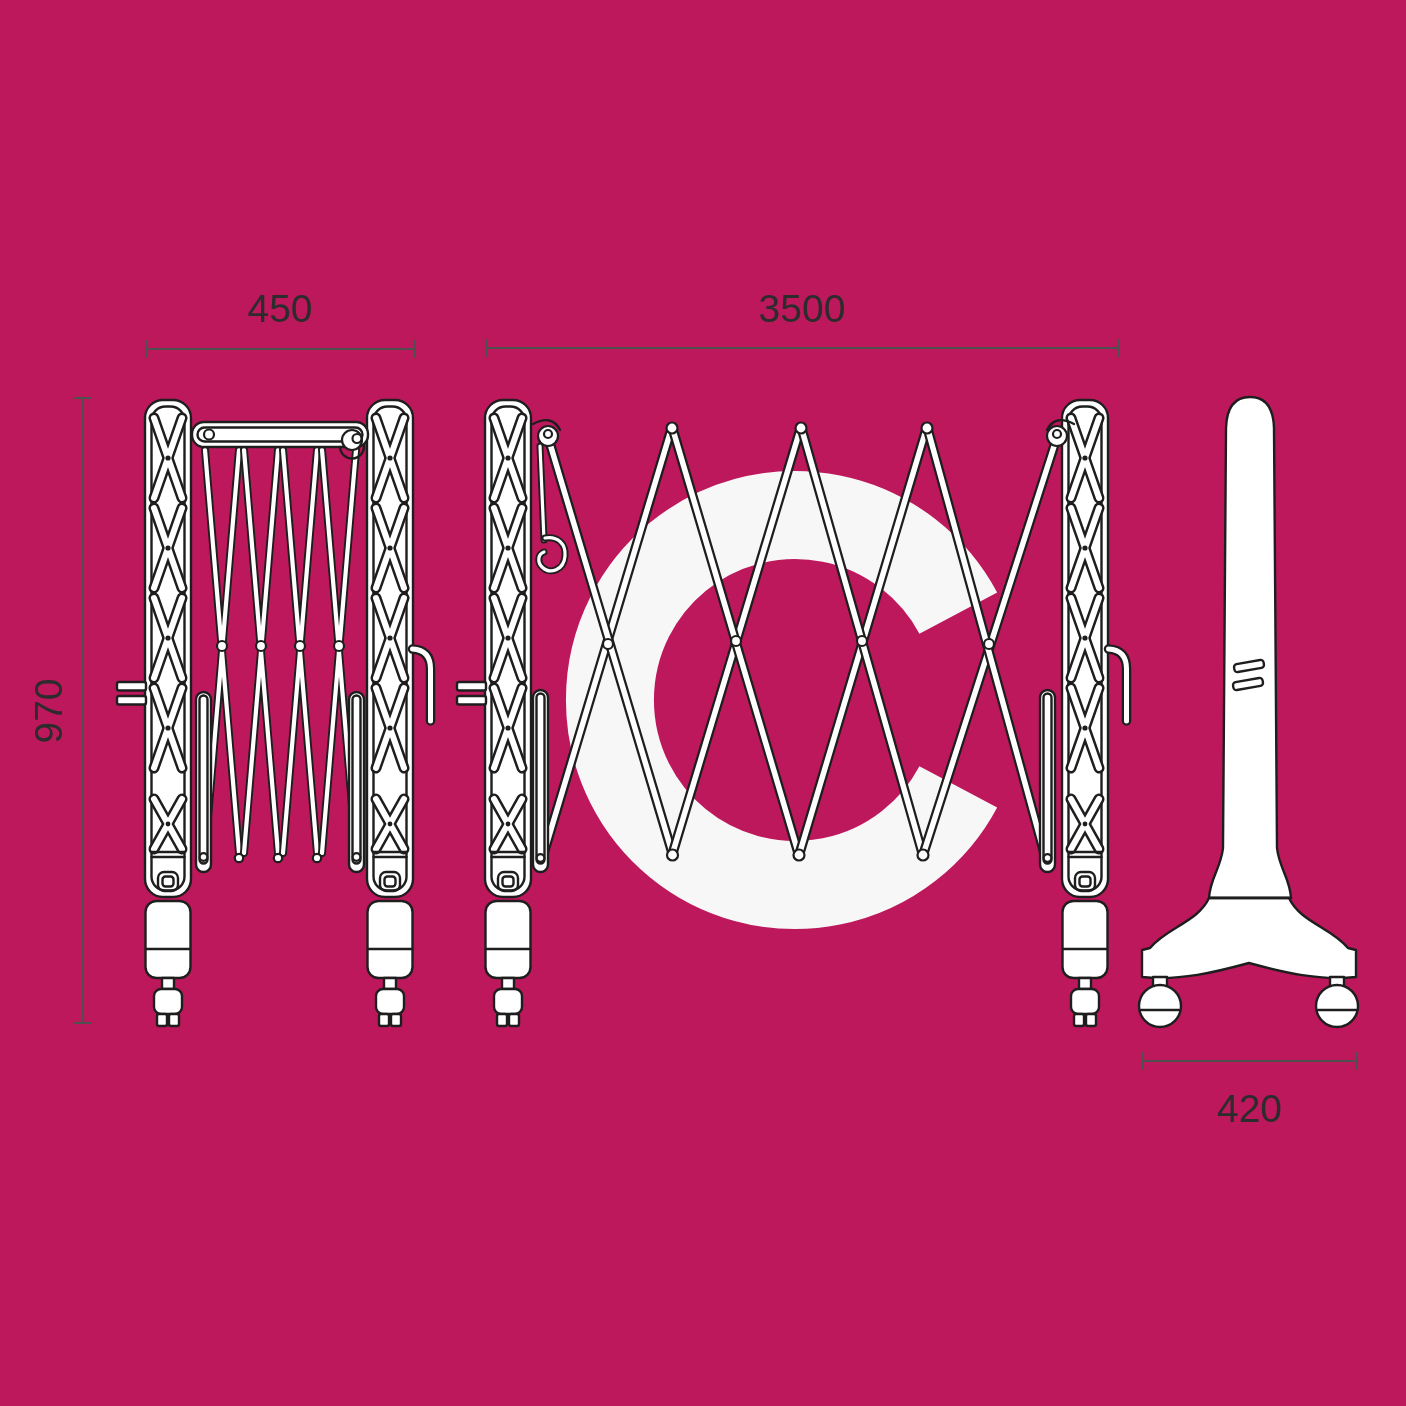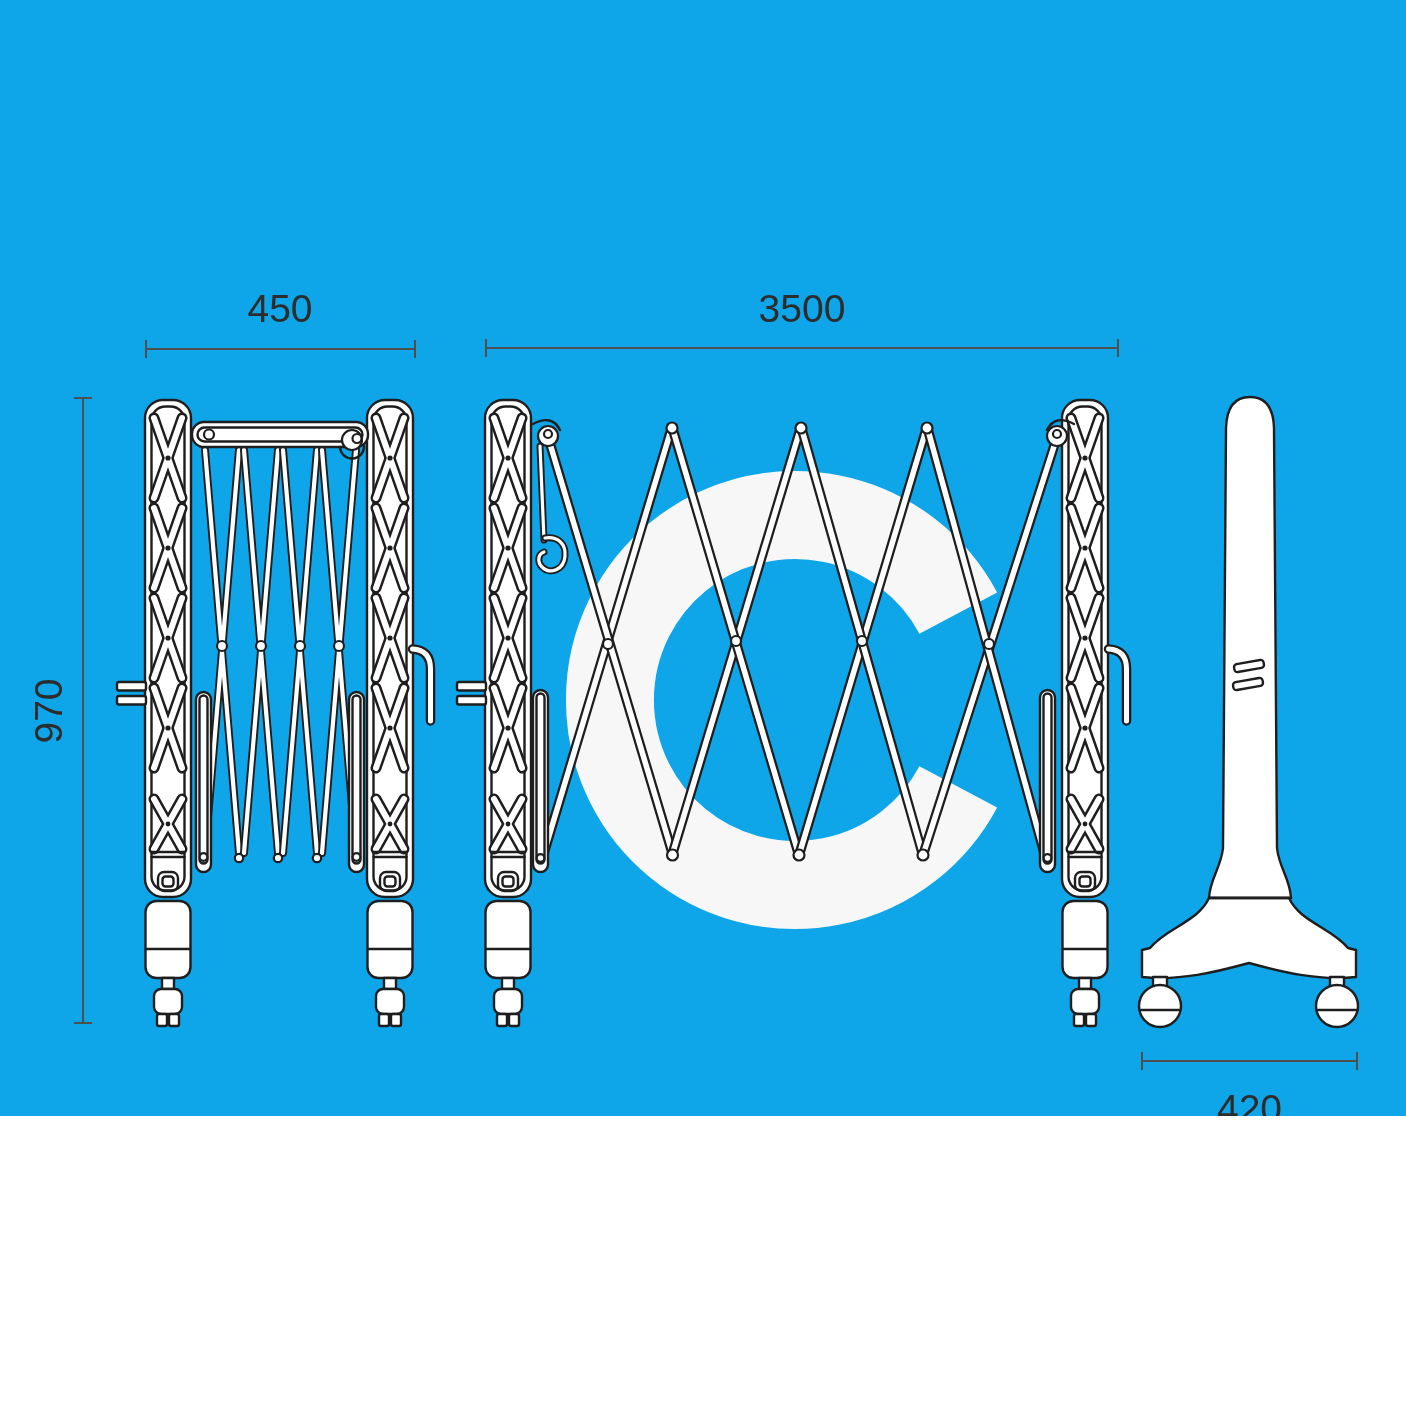--- a/index.html
+++ b/index.html
@@ -1,16 +1,16 @@
 <!DOCTYPE html>
 <html style="--line: #1e1e1e; --dimension-line: #4f4f4f; --dimension-text: #2c2c2c; --background: #ffffff; --watermark: #f7f7f7;"><head>
 <meta charset="utf-8">
 <style>
   html,body{margin:0;padding:0;background:#fff}
-  .stage{width:1406px;height:1116px;background:#0ea5e9;position:relative;font-family:"Liberation Sans",sans-serif}
+  .stage{width:1406px;height:1406px;background:#be185d;position:relative;font-family:"Liberation Sans",sans-serif}
   svg{display:block}
   
   .o  {stroke:var(--line,#1e1e1e);stroke-width:2.4;fill:none;stroke-linejoin:round;stroke-linecap:round}
   .ow {stroke:var(--line,#1e1e1e);stroke-width:2.4;fill:#fff;stroke-linejoin:round}
   .pc {stroke:var(--line,#1e1e1e);stroke-width:2.2;fill:#fff}
   .dot{fill:var(--line,#1e1e1e)}
   
   .lb {stroke:var(--line,#1e1e1e);stroke-width:10;  fill:none;stroke-linecap:round}
   .lw {stroke:#fff;               stroke-width:5.5; fill:none;stroke-linecap:round}
   .xb {stroke:var(--line,#1e1e1e);stroke-width:11;  fill:none;stroke-linecap:round}

